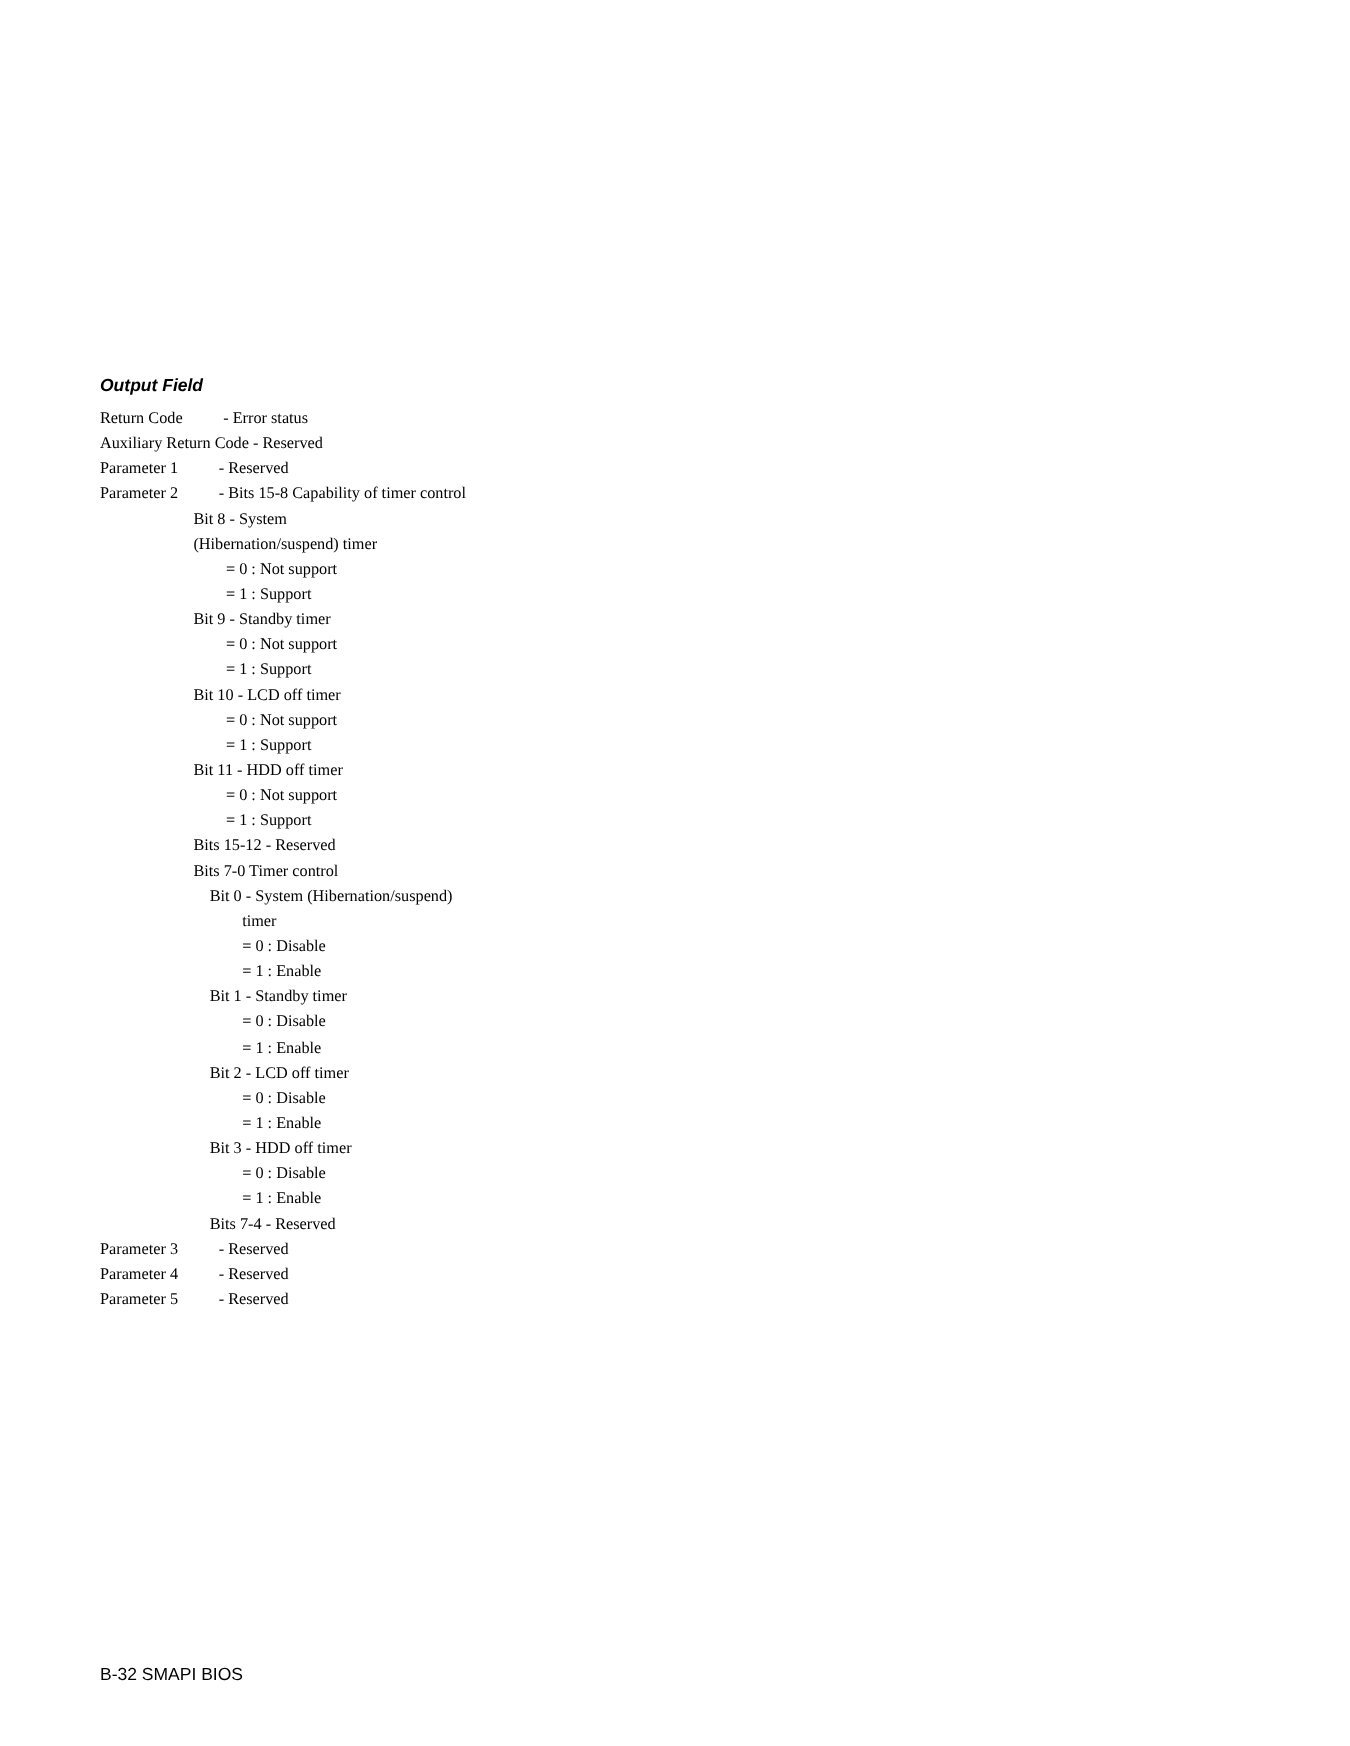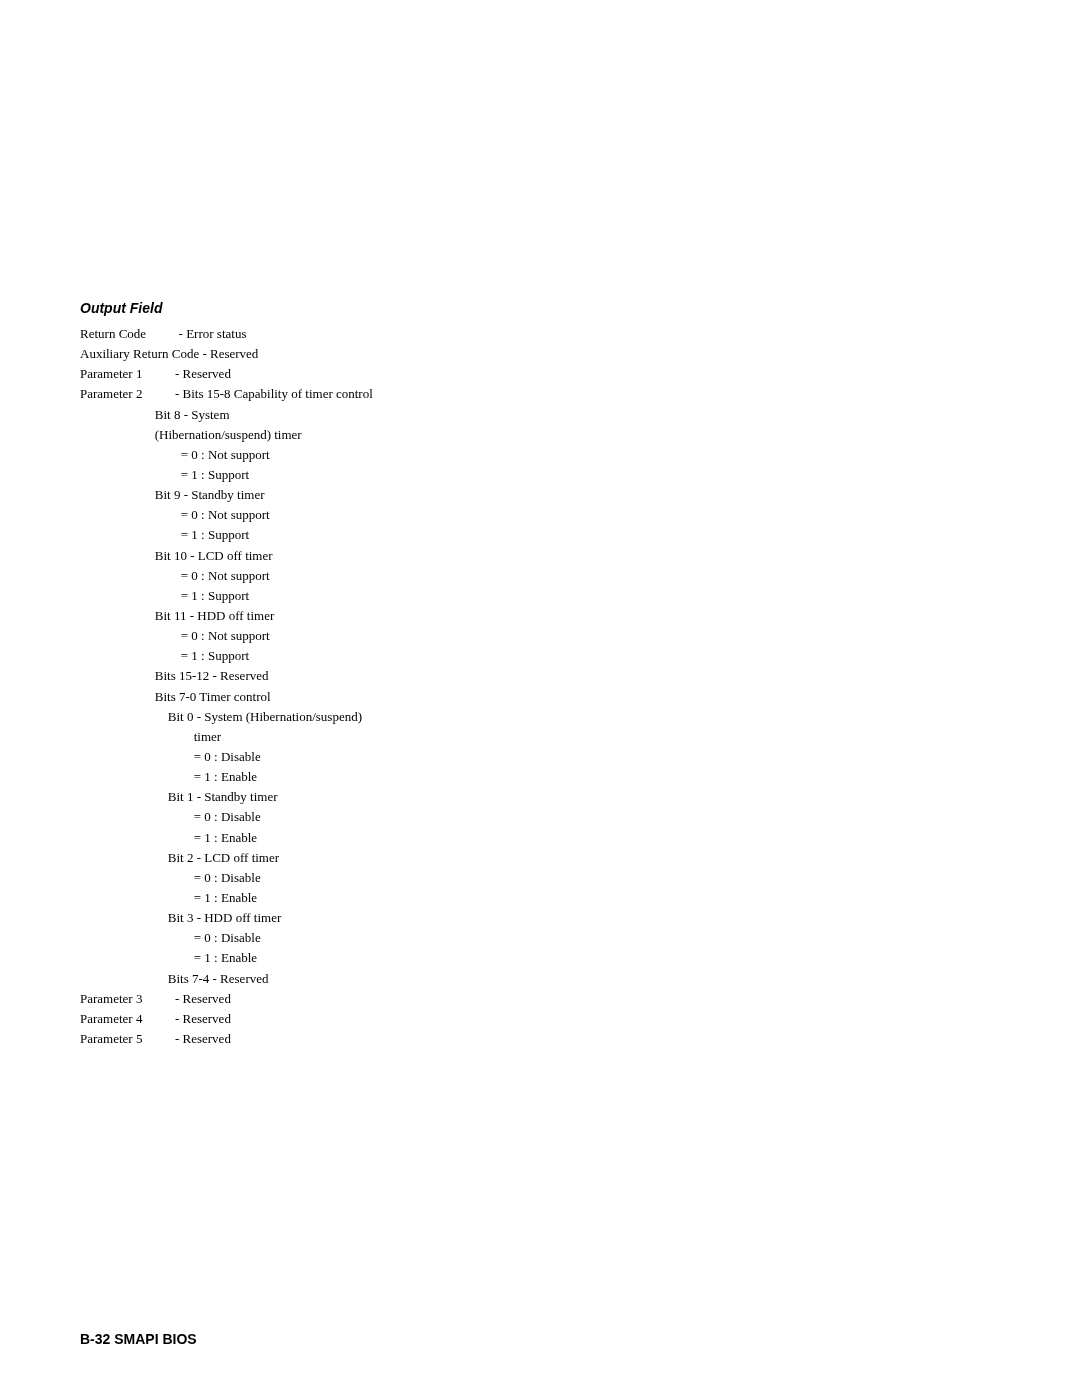--- a/index.html
+++ b/index.html
@@ -35,21 +35,21 @@
       font-size: 13px;
       line-height: 1.55;
       white-space: pre;
     }
     .footer {
       position: absolute;
       bottom: 50px;
       left: 80px;
       font-family: Arial, sans-serif;
       font-size: 14px;
-      font-weight: bold;
+      font-weight: normal;
     }
   </style>
 </head>
 <body>
 
 <div class="page">
   <div class="output-field-heading">Output Field</div>
 
   <div class="content-block">Return Code          - Error status
 Auxiliary Return Code - Reserved

